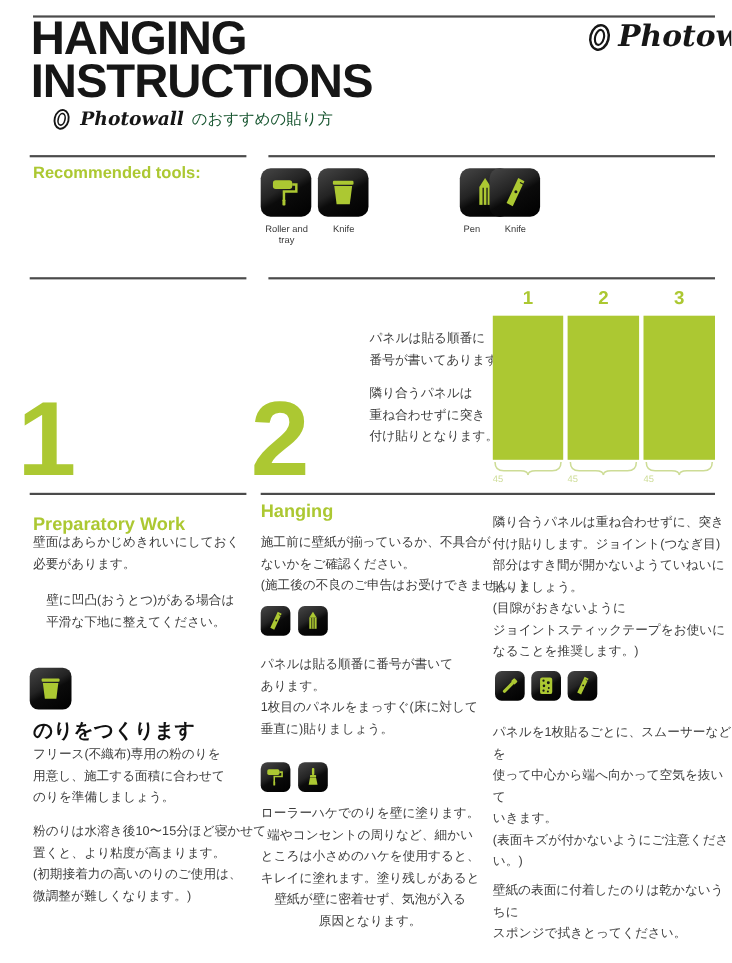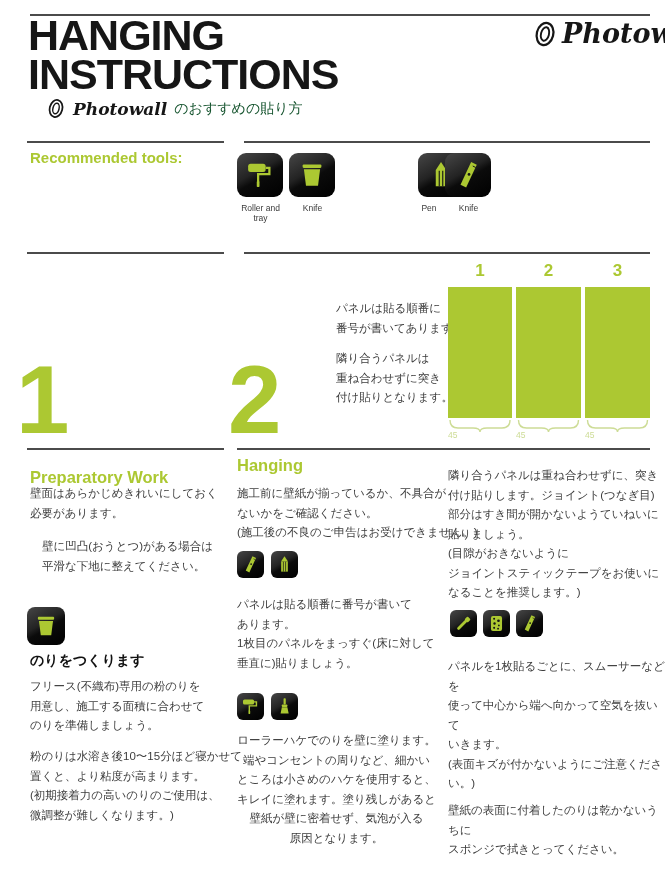--- a/index.html
+++ b/index.html
@@ -26,21 +26,21 @@
   .tool{position:absolute;top:153px;width:47px;text-align:center;}
   .tool-tile{width:46px;height:44px;border-radius:9px;background:linear-gradient(150deg,#474747 0%,#232323 42%,#0b0b0b 55%,#000 100%);display:flex;align-items:center;justify-content:center;}
   .tool-label{margin-top:6px;font-size:8.5px;line-height:10px;color:#3a3a3a;white-space:pre-line;}
   .tile-sm{width:27px;height:27px;border-radius:6px;background:linear-gradient(150deg,#474747 0%,#232323 42%,#0b0b0b 55%,#000 100%);display:flex;align-items:center;justify-content:center;}
   .tile-md{width:38px;height:38px;border-radius:8px;background:linear-gradient(150deg,#474747 0%,#232323 42%,#0b0b0b 55%,#000 100%);display:flex;align-items:center;justify-content:center;}
   .icon-row{position:absolute;display:flex;gap:7px;}
   .glyph{fill:var(--green);}
   .glyph-stroke{stroke:var(--green);fill:none;}
   .bignum{position:absolute;font-size:96px;line-height:96px;font-weight:700;color:var(--green);}
   .jp{position:absolute;font-size:11.5px;line-height:19.5px;color:var(--body);white-space:pre-line;}
-  .jp-bold{position:absolute;font-size:14px;font-weight:700;color:#111;}
+  .jp-bold{position:absolute;font-size:18px;font-weight:700;color:#111;}
   .panel{position:absolute;top:287px;height:131px;background:var(--green);}
   .panel-num{position:absolute;top:261px;text-align:center;font-size:17px;font-weight:700;color:var(--green);}
   .brace{position:absolute;top:419px;}
   .wlabel{position:absolute;top:430px;text-align:left;font-size:8.5px;color:var(--lgreen);}
 </style>
 </head>
 <body>
 
 <svg width="0" height="0" style="position:absolute">
   <defs>

